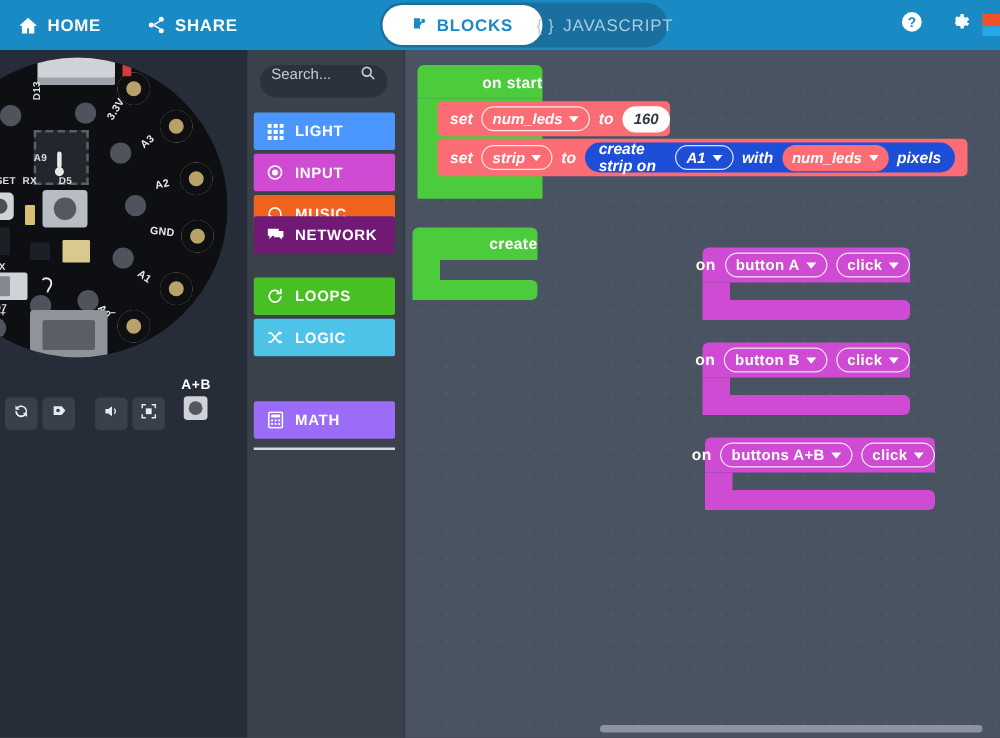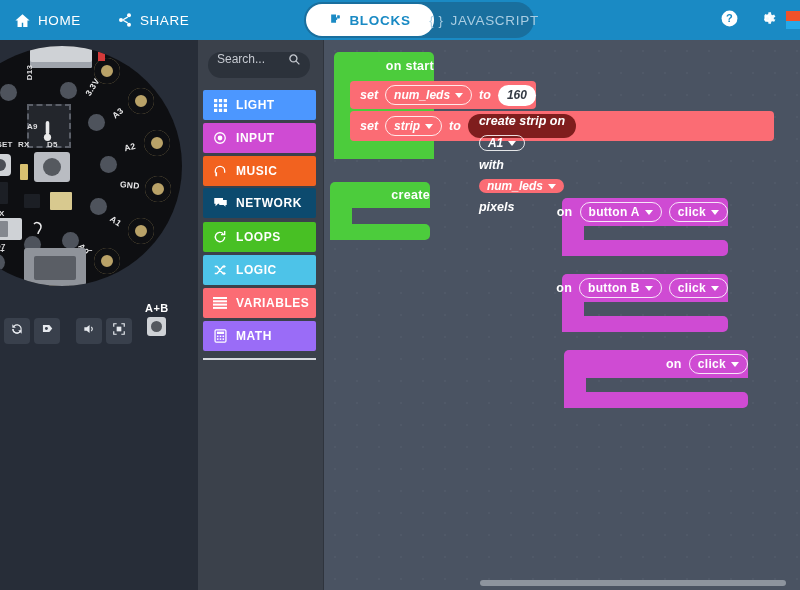--- a/index.html
+++ b/index.html
@@ -16,21 +16,21 @@
     width: 800px; height: 40px;
     background: #1a8ac4;
     display: flex; align-items: center;
   }
   .tb-btn {
     display: flex; align-items: center; gap: 7px;
     height: 40px; padding: 0 14px;
     color: #ffffff; font-size: 13.5px; letter-spacing: .6px;
     cursor: pointer; white-space: nowrap;
   }
-  .tb-btn .lbl { font-weight: 400; }
+  .tb-btn .lbl { font-weight: 700; }
   .tb-icon { display: inline-flex; align-items: center; justify-content: center; }
 
   #tabs-wrap {
     position: absolute; left: 304px; top: 2px;
     width: 230px; height: 36px;
     background: #196f9e;
     border-radius: 18px;
     display: flex; align-items: center;
   }
   .tab {
@@ -495,21 +495,21 @@
   <div class="cat" style="top:116px; background:#f2621f">
     <span class="ci">
       <svg width="14" height="14" viewBox="0 0 24 24" fill="none" stroke="#fff" stroke-width="2.2">
         <path d="M4 15v-3a8 8 0 0 1 16 0v3"></path>
         <path d="M4 14h3v7H5.5A1.5 1.5 0 0 1 4 19.5z" fill="#fff" stroke="none"></path>
       </svg>
     </span>
     <span>MUSIC</span>
   </div>
 
-  <div class="cat" style="top:148px; background:#0c4a6e">
+  <div class="cat" style="top:133px; background:#701a75">
     <span class="ci">
       <svg width="15" height="14" viewBox="0 0 24 22" fill="#fff">
         <path d="M2 3h14v9H8l-4 4v-4H2z"></path>
         <path d="M10 6h12v8h-2v3l-3-3h-7z"></path>
       </svg>
     </span>
     <span>NETWORK</span>
   </div>
 
   <div class="cat" style="top:182px; background:#48c024">
@@ -525,31 +525,20 @@
   <div class="cat" style="top:215px; background:#4dc3e8">
     <span class="ci">
       <svg width="14" height="14" viewBox="0 0 24 24" fill="none" stroke="#fff" stroke-width="2.2">
         <path d="M3 6h4l10 12h4M3 18h4L17 6h4"></path>
           <path d="M18 3l4 3-4 3M18 15l4 3-4 3" fill="#fff" stroke="none"></path>
       </svg>
     </span>
     <span>LOGIC</span>
   </div>
 
-  <div class="cat" style="top:248px; background:#fb6c74">
-    <span class="ci">
-      <svg width="14" height="12" viewBox="0 0 14 12" fill="#fff">
-        <rect y="0" width="14" height="2"></rect>
-          <rect y="3.3" width="14" height="2"></rect>
-        <rect y="6.6" width="14" height="2"></rect>
-          <rect y="9.9" width="14" height="2"></rect>
-      </svg>
-    </span>
-    <span>VARIABLES</span>
-  </div>
 
   <div class="cat" style="top:281px; background:#9a6cf7">
     <span class="ci">
       <svg width="13" height="14" viewBox="0 0 16 18" fill="none" stroke="#fff" stroke-width="1.6">
         <rect x="1" y="1" width="14" height="16" rx="1.5"></rect>
         <rect x="3.4" y="3.4" width="9.2" height="3" fill="#fff" stroke="none"></rect>
         <rect x="3.4" y="8.4" width="2" height="2" fill="#fff" stroke="none"></rect>
         <rect x="7" y="8.4" width="2" height="2" fill="#fff" stroke="none"></rect>
         <rect x="10.6" y="8.4" width="2" height="2" fill="#fff" stroke="none"></rect>
         <rect x="3.4" y="12" width="2" height="2" fill="#fff" stroke="none"></rect>
@@ -585,22 +574,22 @@
       </div>
 
       <div class="stmt" style="position:absolute; left:16px; top:32px; width:424px; height:30px; background:#fb6c74;">
         <span>set</span>
         <span class="field-pill field-outline">
           <span>strip</span>
           <i class="caret"></i>
         </span>
         <span>to</span>
 
-        <span style="display:flex; align-items:flex-start; gap:7px; height:24px; padding:0 11px;
-                     background:#7f1d1d; border-radius:12px; color:#fff; font-size:12.5px; font-weight:700;flex-direction:column;">
+        <span style="display:flex; align-items:center; gap:7px; height:24px; padding:0 11px;
+                     background:#1d4ed8; border-radius:12px; color:#fff; font-size:12.5px; font-weight:700;">
           <span>create strip on</span>
           <span class="field-pill field-outline">
             <span>A1</span>
             <i class="caret"></i>
           </span>
           <span>with</span>
           <span class="field-pill" style="background:#fb6c74; height:21px; border-radius:11px;">
             <span>num_leds</span>
             <i class="caret"></i>
           </span>
@@ -647,20 +636,24 @@
       </span>
     </div>
     <div style="position:relative; width:22px; height:14px; background:#cf4bd3;"></div>
     <div style="position:relative; width:166px; height:16px; background:#cf4bd3; border-radius:0 5px 5px 0;"></div>
   </div>
 
   <div class="blk" style="left:240px; top:310px;">
     <div class="hat" style="width:184px; height:28px; background:#cf4bd3; border-radius:5px 5px 0 0;">
       <span>on</span>
       <span class="field-pill field-outline">
+        <span>buttons A+B</span>
+        <i class="caret"></i>
+      </span>
+      <span class="field-pill field-outline">
         <span>click</span>
         <i class="caret"></i>
       </span>
     </div>
     <div style="position:relative; width:22px; height:14px; background:#cf4bd3;"></div>
     <div style="position:relative; width:184px; height:16px; background:#cf4bd3; border-radius:0 5px 5px 0;"></div>
   </div>
 
   <div id="hscroll"></div>
 </div>

